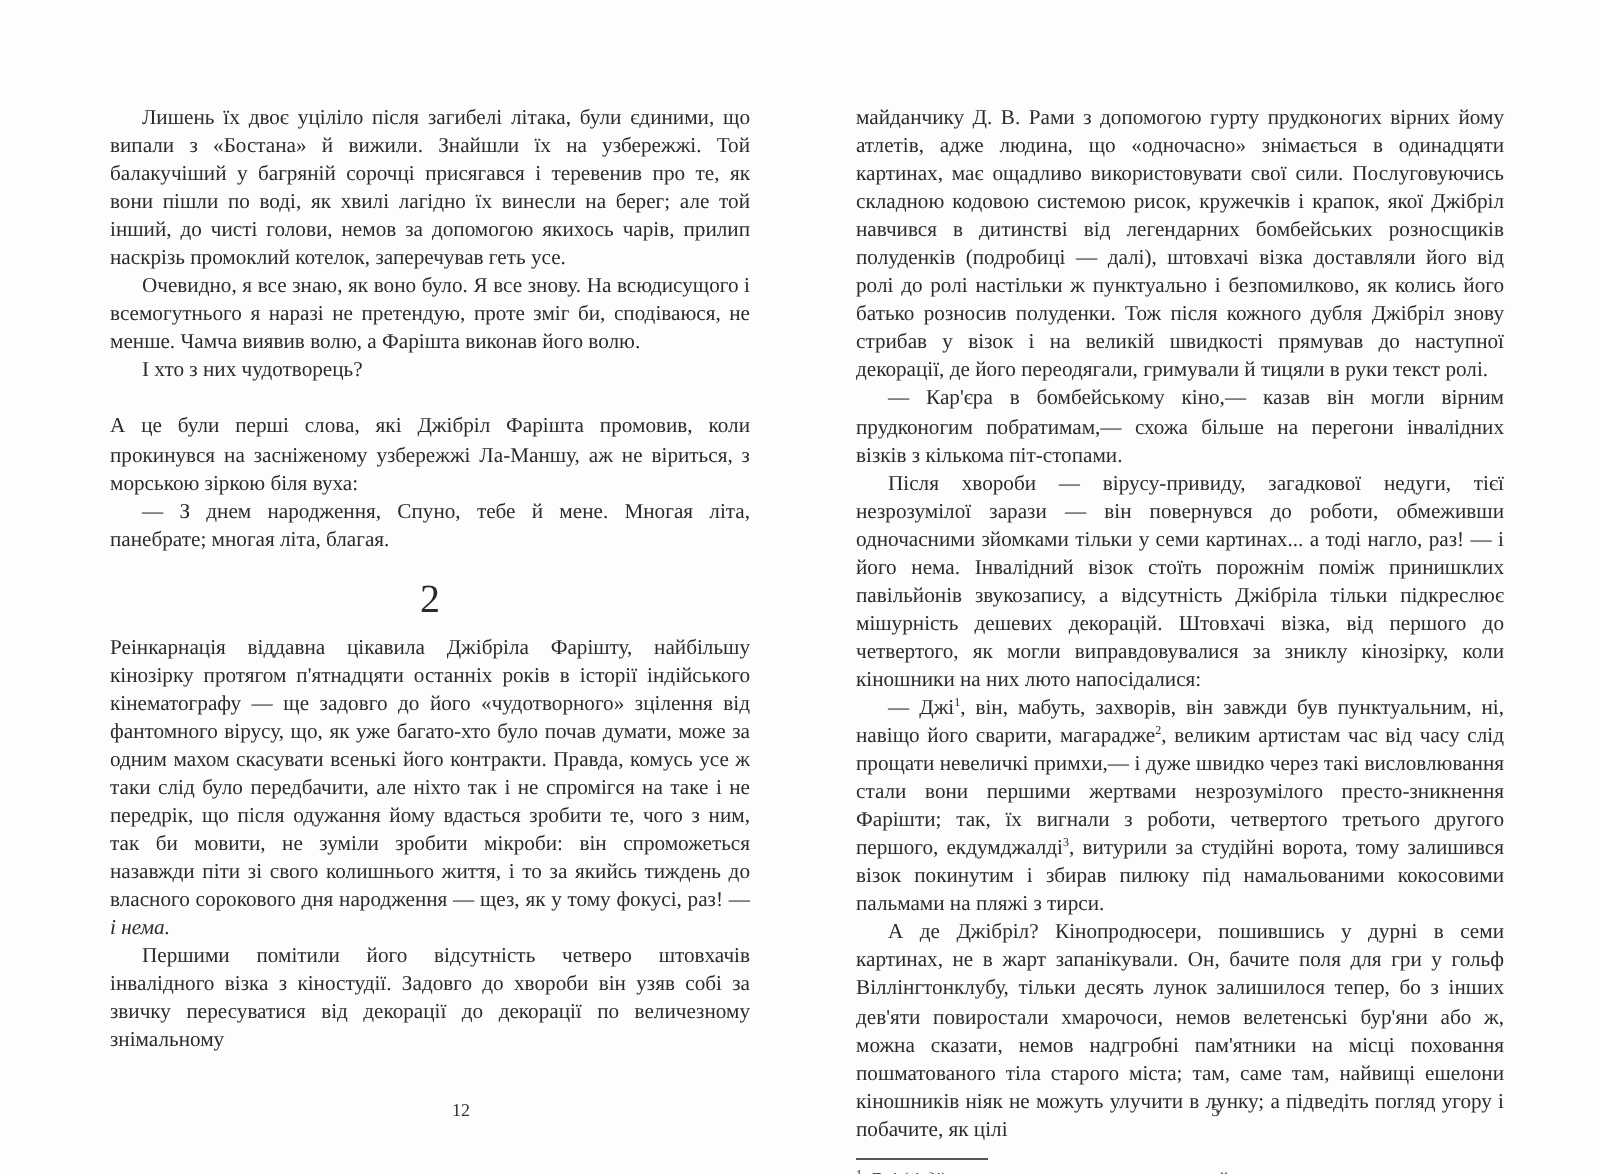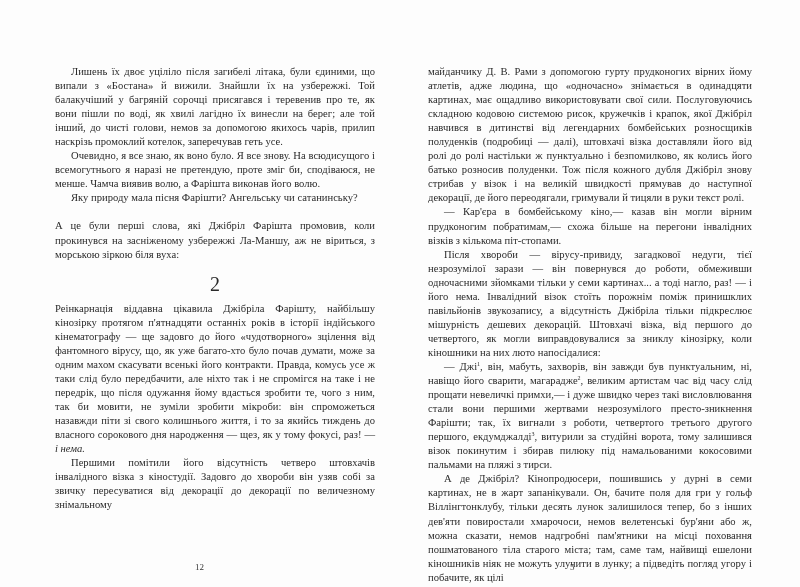--- a/index.html
+++ b/index.html
@@ -4,21 +4,21 @@
 <style>
   html, body { margin: 0; padding: 0; }
   body {
     width: 800px; height: 587px; overflow: hidden;
     background: #fdfdfd;
     font-family: "Liberation Serif", "DejaVu Serif", serif;
     color: #2a2a2a;
     position: relative;
   }
   .page {
-    position: absolute; top: 16px; height: 420px;
+    position: absolute; top: 4px; height: 420px;
   }
   .page.left { left: 0; width: 400px; }
   .page.right { left: 400px; width: 400px; }
   .text-block {
     position: absolute;
     font-size: 10.6px;
     line-height: 14.05px;
     text-align: justify;
     hyphens: manual;
   }
@@ -36,36 +36,37 @@
   sup { font-size: 6px; line-height: 0; vertical-align: 4px; }
   .footnote-rule {
     width: 66px; height: 0; border-top: 1px solid #555; margin: 6px 0 3px 0;
   }
   .footnote {
     font-size: 8.4px; line-height: 10.6px; text-indent: 0;
     text-align: left;
   }
   .footnote .fn-num { font-size: 6px; vertical-align: 3px; margin-right: 4px; }
   .page-number {
-    position: absolute; top: 546px; width: 40px; text-align: left;
+    position: absolute; top: 546px; width: 40px; text-align: right;
     font-size: 9px; color: #333;
   }
   .page.left .page-number { left: 195px; }
   .page.right .page-number { left: 170px; }
 </style>
 </head>
 <body>
 
 <div class="page left">
   <div class="text-block" style="top:49px;">
     <p>Лишень їх двоє уціліло після загибелі літака, були єдиними, що випали з «Бостана» й вижили. Знайшли їх на узбережжі. Той балакучіший у багряній сорочці присягався і теревенив про те, як вони пішли по воді, як хвилі лагідно їх винесли на берег; але той інший, до чисті голови, немов за допомогою якихось чарів, прилип наскрізь промоклий котелок, заперечував геть усе.</p>
     <p>Очевидно, я все знаю, як воно було. Я все знову. На всюдисущого і всемогутнього я наразі не претендую, проте зміг би, сподіваюся, не менше. Чамча виявив волю, а Фарішта виконав його волю.</p>
-    <p class="verse">Яку природу мала пісня Фарішти? Ангельську чи сатанинську?</p>
+    <p class="verse">І хто з них чудотворець?</p>
     <div class="gap"></div>
     <p class="noindent">А це були перші слова, які Джібріл Фарішта промовив, коли прокинувся на засніженому узбережжі Ла-Маншу, аж не віриться, з морською зіркою біля вуха:</p>
+    <p>— З днем народження, Спуно, тебе й мене. Многая літа, панебрате; многая літа, благая.</p>
     <div class="chapter-number">2</div>
     <p class="noindent"><span>Реінкарнація віддавна цікавила Джібріла Фарішту, найбільшу кінозірку протягом п'ятнадцяти останніх років в історії індійського кінематографу — ще задовго до його «чудотворного» зцілення від фантомного вірусу, що, як уже багато-хто було почав думати, може за одним махом скасувати всенькі його контракти. Правда, комусь усе ж таки слід було передбачити, але ніхто так і не спромігся на таке і не передрік, що після одужання йому вдасться зробити те, чого з ним, так би мовити, не зуміли зробити мікроби: він спроможеться назавжди піти зі свого колишнього життя, і то за якийсь тиждень до власного сорокового дня народження — щез, як у тому фокусі, раз! —</span> <i>і нема.</i></p>
     <p>Першими помітили його відсутність четверо штовхачів інвалідного візка з кіностудії. Задовго до хвороби він узяв собі за звичку пересуватися від декорації до декорації по величезному знімальному</p>
   </div>
   <div class="page-number">12</div>
 </div>
 
 <div class="page right">
   <div class="text-block" style="top:49px;">
     <p class="noindent">майданчику Д. В. Рами з допомогою гурту прудконогих вірних йому атлетів, адже людина, що «одночасно» знімається в одинадцяти картинах, має ощадливо використовувати свої сили. Послуговуючись складною кодовою системою рисок, кружечків і крапок, якої Джібріл навчився в дитинстві від легендарних бомбейських розносщиків полуденків (подробиці — далі), штовхачі візка доставляли його від ролі до ролі настільки ж пунктуально і безпомилково, як колись його батько розносив полуденки. Тож після кожного дубля Джібріл знову стрибав у візок і на великій швидкості прямував до наступної декорації, де його переодягали, гримували й тицяли в руки текст ролі.</p>

